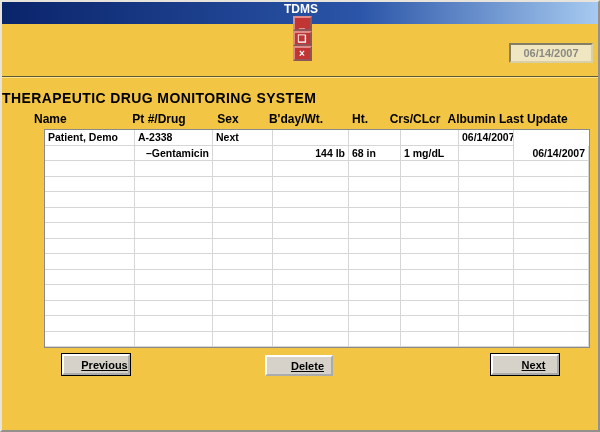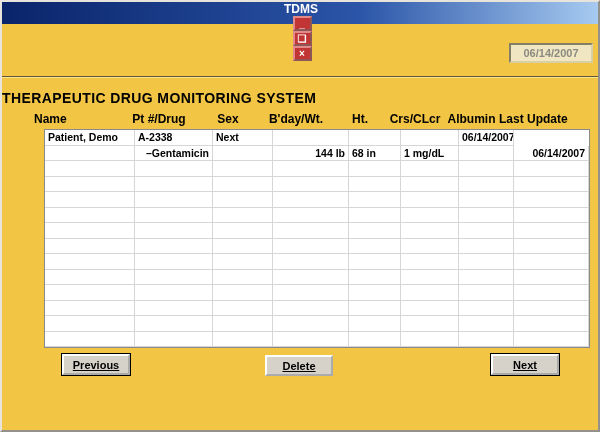--- a/index.html
+++ b/index.html
@@ -87,21 +87,21 @@
 
   
   .btn {
     position:absolute; width:68px; height:21px;
     background:#D6D2CA;
     border:2px outset #FFFFFF;
     font-family:"Liberation Sans", sans-serif;
     font-weight:bold; font-size:11px; color:#000;
     cursor:default;
   }
-  .btn span { text-decoration:underline; }
+  .btn span { text-decoration:underline;padding-left:17px; }
   .btn.default { box-shadow:0 0 0 1px #000; }
   .btn-previous { left:60px;  top:352px; }
   .btn-delete   { left:263px; top:353px; }
   .btn-next     { left:489px; top:352px; }
 </style>
 </head>
 <body>
 
 <div class="window">
 

